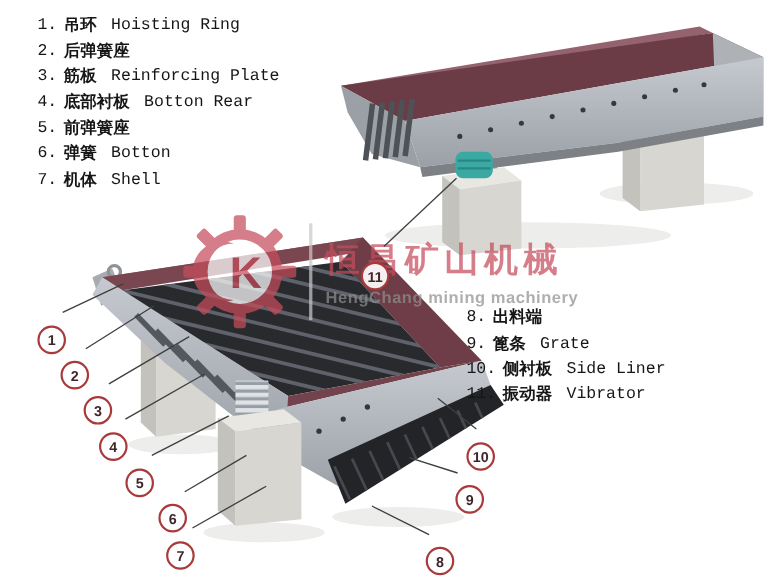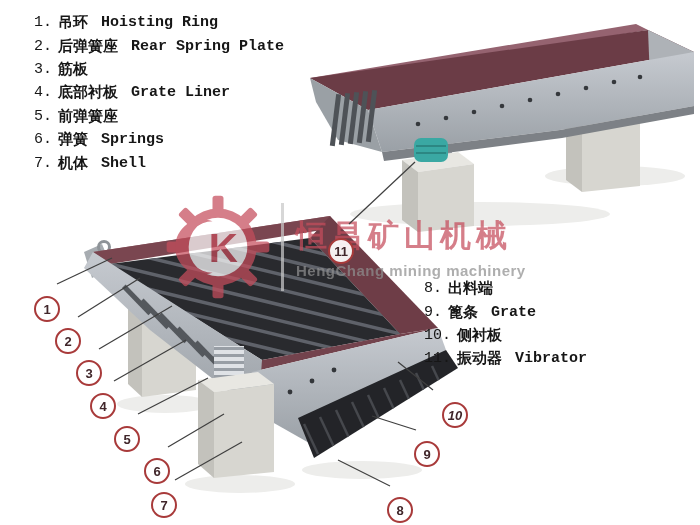--- a/index.html
+++ b/index.html
@@ -11,21 +11,21 @@
 
   
   .parts-list{position:absolute;z-index:50;}
   .parts-list-left{left:34px;top:11px;}
   .parts-list-right{left:424px;top:277px;}
   .part-row{height:23.4px;display:flex;align-items:center;white-space:pre;
             font-family:"Liberation Mono","DejaVu Sans Mono",monospace;
             font-size:15px;color:var(--text-color,#161616);}
   .pnum{margin-right:6px;}
   .pcn{margin-right:13px;font-weight:bold;font-family:Liberation Mono, monospace;}
-  .pen{font-weight:bold;}
+  .pen{font-weight:normal;}
 
   
   .watermark{position:absolute;left:163px;top:192px;z-index:20;display:flex;align-items:center;opacity:.72;}
   .wm-divider{width:3px;height:88px;background:#c9c9c9;margin:0 12px 0 8px;}
   .wm-cn{font-size:31px;font-weight:bold;letter-spacing:5px;color:var(--accent-red,#c64d5c);}
   .wm-en{font-size:15px;font-weight:bold;margin-top:5px;letter-spacing:.5px;color:var(--watermark-gray,#8f8f8f);}
 
   
   .callout{position:absolute;z-index:40;width:26px;height:26px;box-sizing:border-box;
            border:2px solid var(--callout-red,#a83a3a);border-radius:50%;
@@ -213,55 +213,55 @@
 
   <div class="callout" style="left:34px;top:278px;">1</div>
   <div class="callout" style="left:55px;top:310px;">2</div>
   <div class="callout" style="left:76px;top:342px;">3</div>
   <div class="callout" style="left:90px;top:375px;">4</div>
   <div class="callout" style="left:114px;top:408px;">5</div>
   <div class="callout" style="left:144px;top:440px;">6</div>
   <div class="callout" style="left:151px;top:474px;">7</div>
   <div class="callout" style="left:387px;top:479px;">8</div>
   <div class="callout" style="left:414px;top:423px;">9</div>
-  <div class="callout" style="left:442px;top:384px;font-style:italic;">10</div>
+  <div class="callout" style="left:424px;top:384px;">10</div>
   <div class="callout" style="left:328px;top:220px;">11</div>
 
   <div class="parts-list parts-list-left">
     <div class="part-row">
       <span class="pnum">1.</span><span class="pcn">吊环</span><span class="pen">Hoisting Ring</span>
     </div>
     <div class="part-row">
-      <span class="pnum">2.</span><span class="pcn">后弹簧座</span><span class="pen">Rear Spring Plate</span>
-    </div>
-    <div class="part-row">
-      <span class="pnum">3.</span><span class="pcn">筋板</span>
-    </div>
-    <div class="part-row">
-      <span class="pnum">4.</span><span class="pcn">底部衬板</span><span class="pen">Grate Liner</span>
+      <span class="pnum">2.</span><span class="pcn">后弹簧座</span>
+    </div>
+    <div class="part-row">
+      <span class="pnum">3.</span><span class="pcn">筋板</span><span class="pen">Reinforcing Plate</span>
+    </div>
+    <div class="part-row">
+      <span class="pnum">4.</span><span class="pcn">底部衬板</span><span class="pen">Botton Rear</span>
     </div>
     <div class="part-row">
       <span class="pnum">5.</span><span class="pcn">前弹簧座</span>
     </div>
     <div class="part-row">
-      <span class="pnum">6.</span><span class="pcn">弹簧</span><span class="pen">Springs</span>
+      <span class="pnum">6.</span><span class="pcn">弹簧</span><span class="pen">Botton</span>
     </div>
     <div class="part-row">
       <span class="pnum">7.</span><span class="pcn">机体</span><span class="pen">Shell</span>
     </div>
   </div>
 
   <div class="parts-list parts-list-right">
     <div class="part-row">
       <span class="pnum">8.</span><span class="pcn">出料端</span>
     </div>
     <div class="part-row">
       <span class="pnum">9.</span><span class="pcn">篦条</span><span class="pen">Grate</span>
     </div>
     <div class="part-row">
-      <span class="pnum">10.</span><span class="pcn">侧衬板</span>
+      <span class="pnum">10.</span><span class="pcn">侧衬板</span><span class="pen">Side Liner</span>
     </div>
     <div class="part-row">
       <span class="pnum">11.</span><span class="pcn">振动器</span><span class="pen">Vibrator</span>
     </div>
   </div>
 
 </div>
 
 </body></html>

